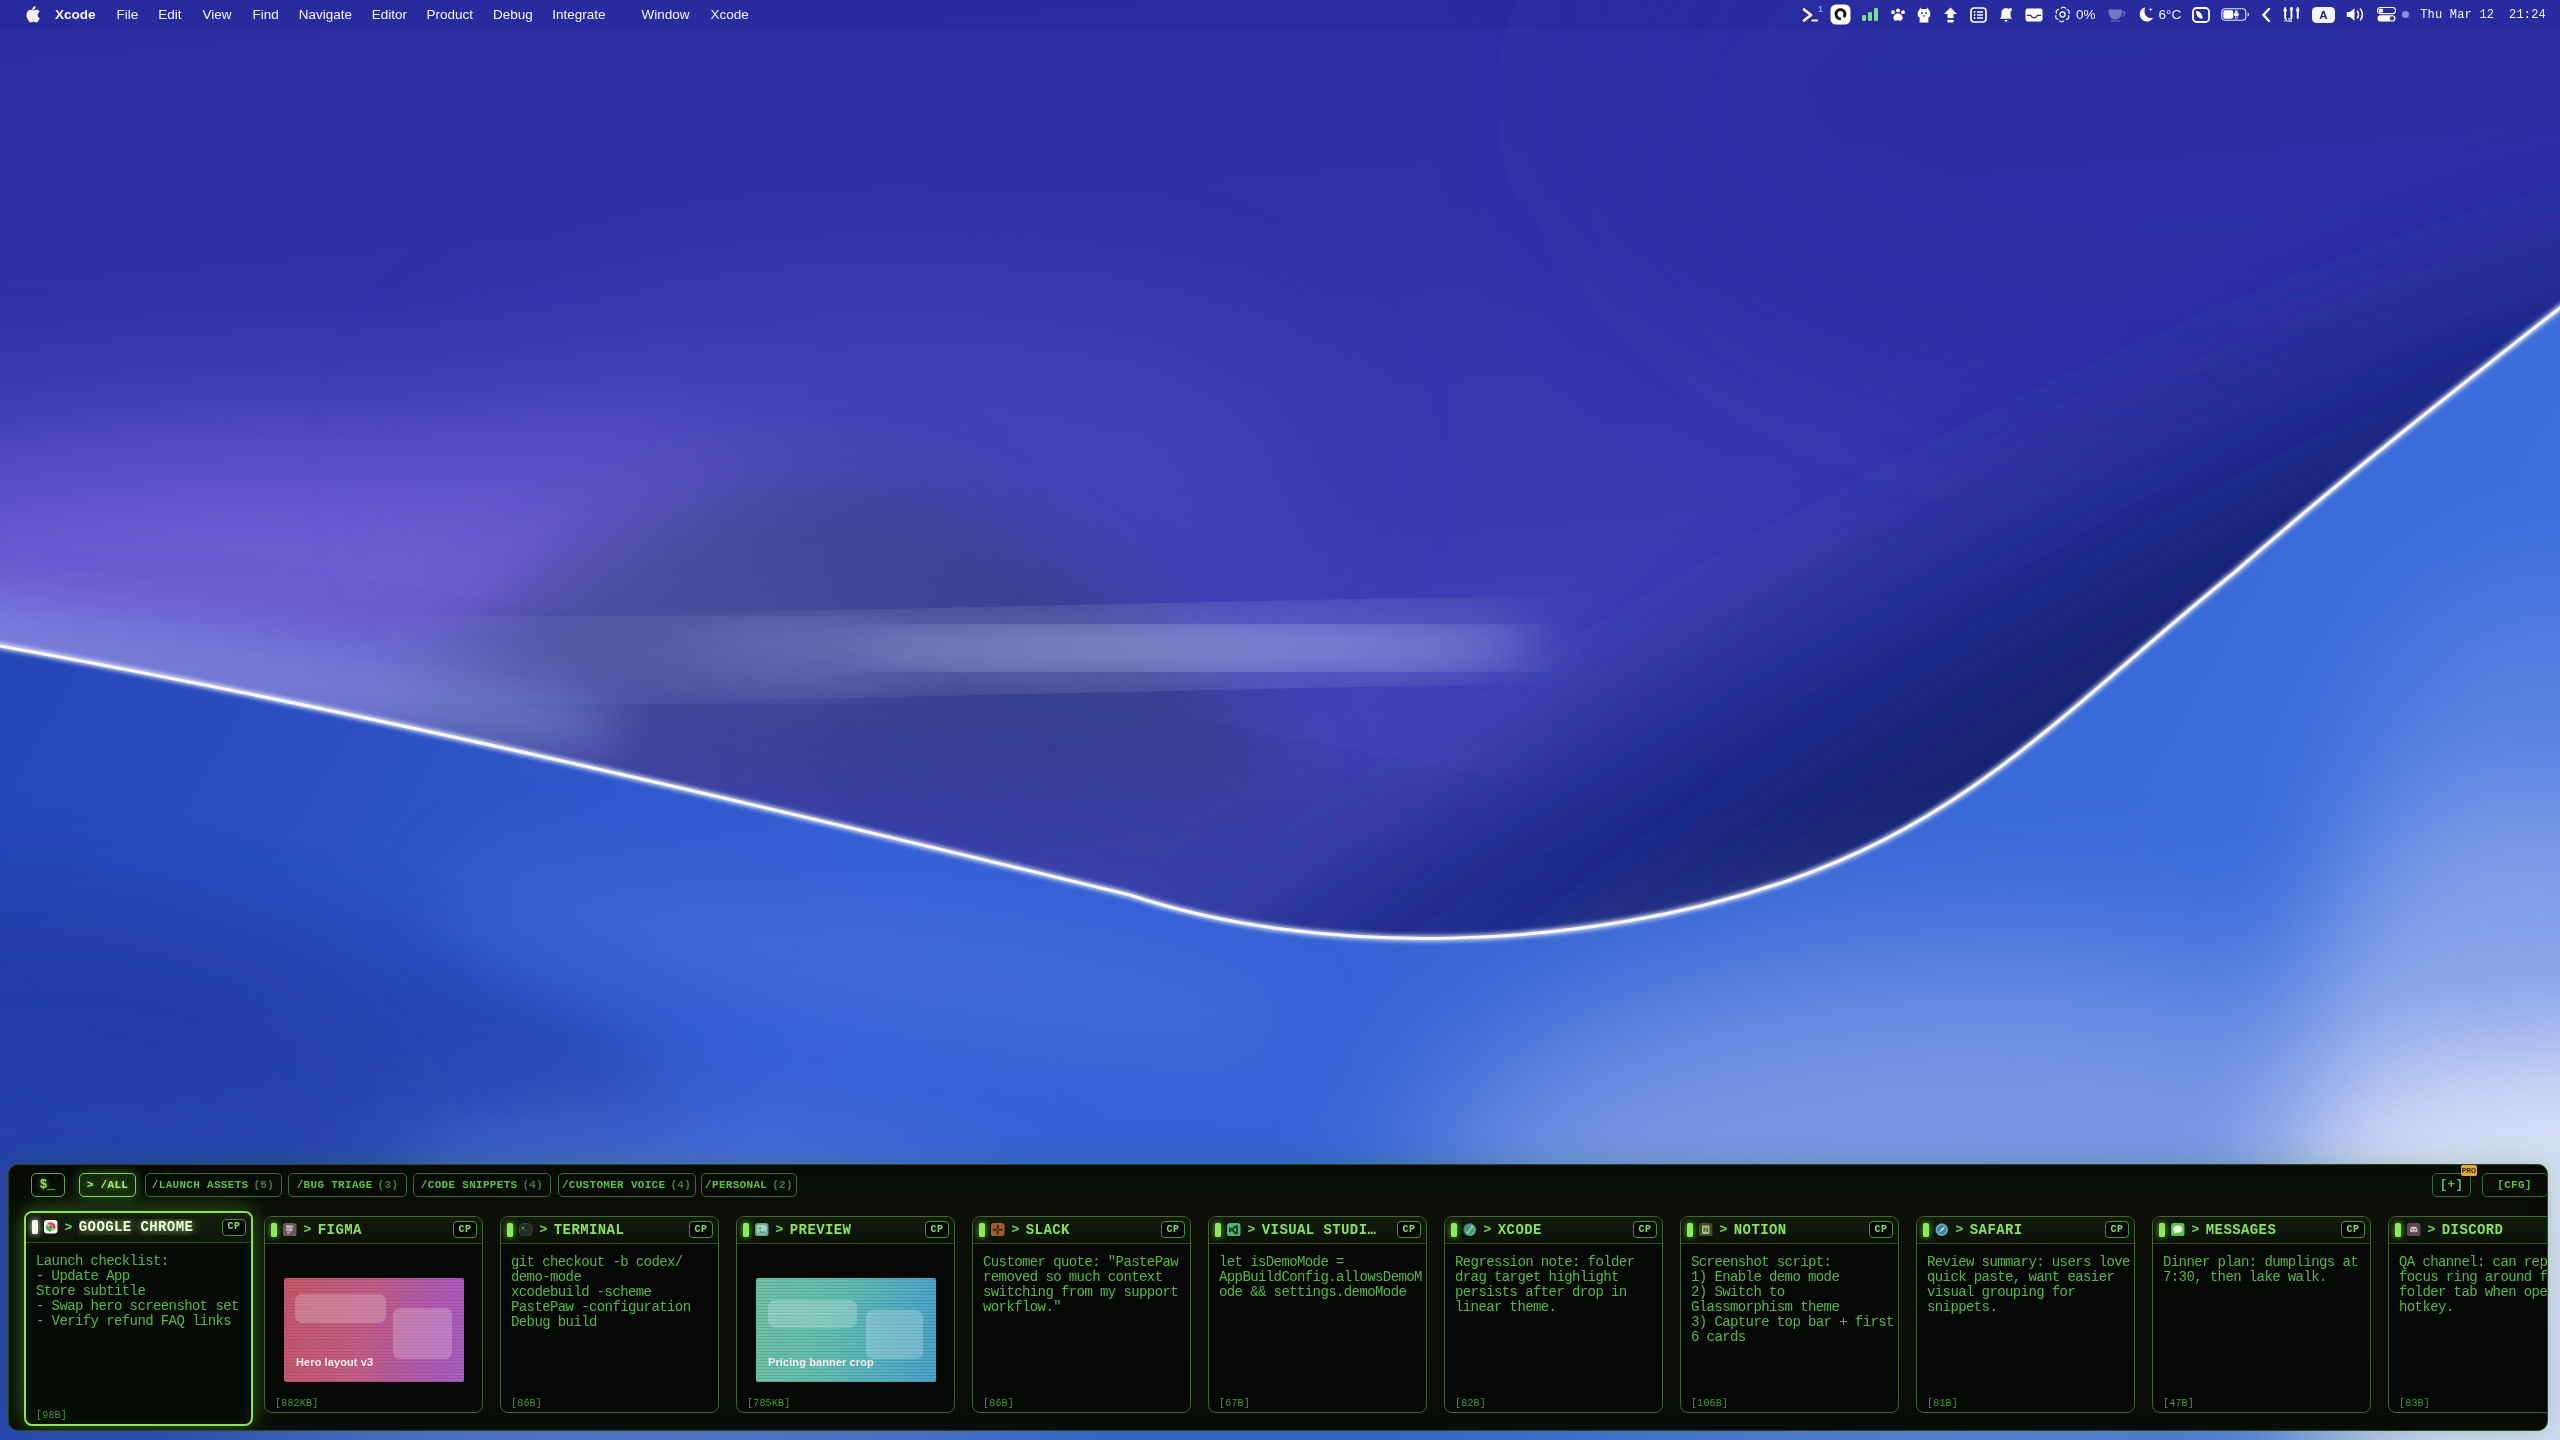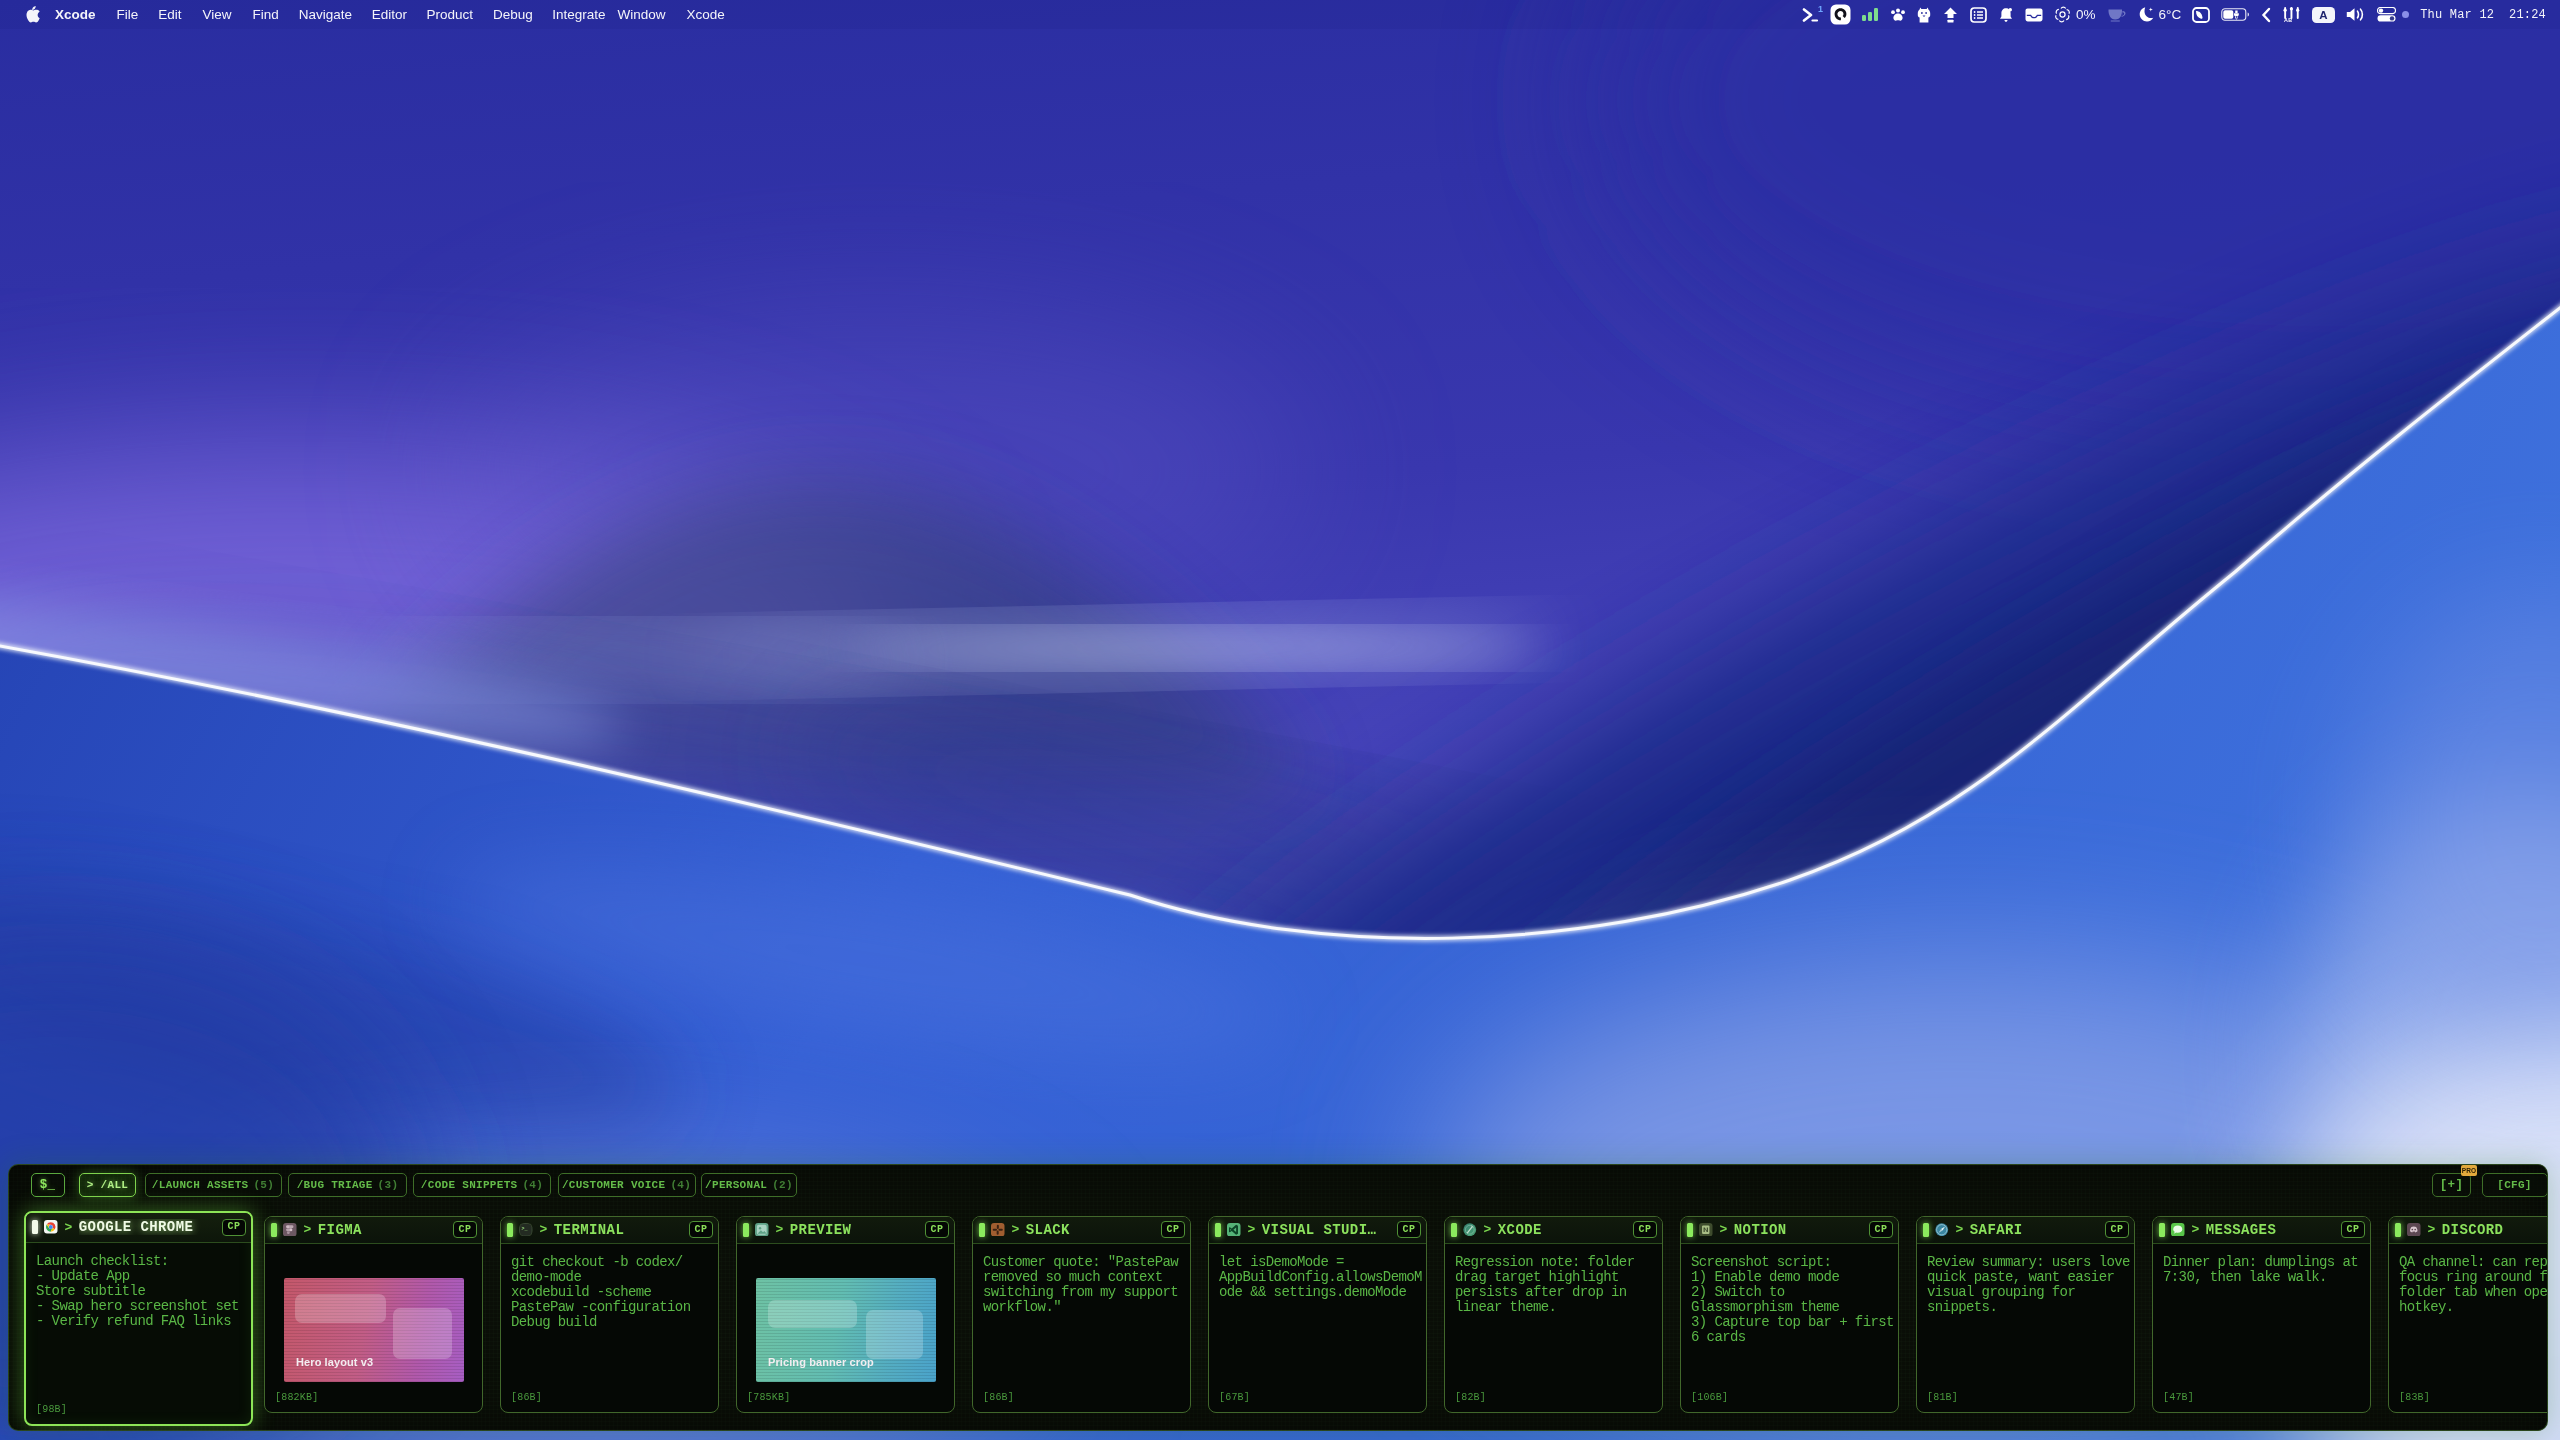--- a/index.html
+++ b/index.html
@@ -43,21 +43,21 @@
   .cur { width:6px; height:14px; background:#8bea5d; border-radius:1.5px; margin-right:6px;
     box-shadow:0 0 6px rgba(140,240,90,0.8); flex:none; }
   .cicon { width:13.5px; height:13.5px; margin-right:7px; flex:none; }
   .gt { color:#7cd84f; font-weight:bold; font-size:13px; margin-right:6.5px; }
   .ttl { color:#8ce25d; font-weight:bold; font-size:14px; letter-spacing:0.4px; white-space:nowrap;
     overflow:hidden; flex:1; }
   .cp { flex:none; border:1px solid #4f9135; border-radius:4px; color:#8ade59; background:#040704;
     font-size:10px; font-weight:bold; letter-spacing:0.5px; padding:2.5px 4.5px; line-height:1; }
   .cbody { position:absolute; left:0; top:28px; right:0; bottom:0; padding:10px 10px;
     color:#5ab746; font-size:14px; letter-spacing:-0.6px; line-height:15px; white-space:pre; }
-  .cfoot { position:absolute; left:10px; bottom:9px; color:#4a9a3d; font-size:10px; letter-spacing:0.2px; }
+  .cfoot { position:absolute; left:10px; bottom:3px; color:#4a9a3d; font-size:10px; letter-spacing:0.2px; }
 
   .card.active { top:45.5px; width:229px; height:215px; border:2px solid #8de457; background:#060c05;
     box-shadow:0 0 22px rgba(120,235,70,0.4), inset 0 0 14px rgba(90,200,50,0.1); }
   .card.active .chead { height:30px; background:linear-gradient(180deg,#15200e,#0d160a); }
   .card.active .ttl { color:#f0fbe6; text-shadow:0 0 9px rgba(190,255,150,0.9); }
   .card.active .cur { background:#f2fae9; box-shadow:0 0 6px rgba(240,255,230,0.9); }
   .card.active .cbody { top:31px; }
 
   .thumb { position:absolute; left:19px; top:61px; width:180px; height:104px; border-radius:2px;
     overflow:hidden; }
@@ -153,21 +153,21 @@
     <span style="margin-left:15px;font-weight:bold">Xcode</span>
     <span style="margin-left:21px">File</span>
     <span style="margin-left:20px">Edit</span>
     <span style="margin-left:21px">View</span>
     <span style="margin-left:21px">Find</span>
     <span style="margin-left:20px">Navigate</span>
     <span style="margin-left:19.5px">Editor</span>
     <span style="margin-left:19.5px">Product</span>
     <span style="margin-left:20px">Debug</span>
     <span style="margin-left:19.5px">Integrate</span>
-    <span style="margin-left:12px">Window</span>
+    <span style="margin-left:36px">Window</span>
     <span style="margin-left:21px">Xcode</span>
   </div>
   <div class="right">
     <span class="mi" style="position:relative">
       <svg width="17" height="14" viewBox="0 0 17 14" fill="none" stroke="#fff" stroke-width="2.6" stroke-linecap="round" stroke-linejoin="round">
           <path d="M2 1.5 L9 7 L2 12.5"></path>
           <path d="M10.5 12.5 L15 12.5" stroke-width="2.2"></path>
         </svg>
       <span style="position:absolute;right:-4px;top:-4px;color:#6fa8ff;font-size:9px;font-family:'Liberation Sans',sans-serif;font-weight:bold">1</span>
     </span>

